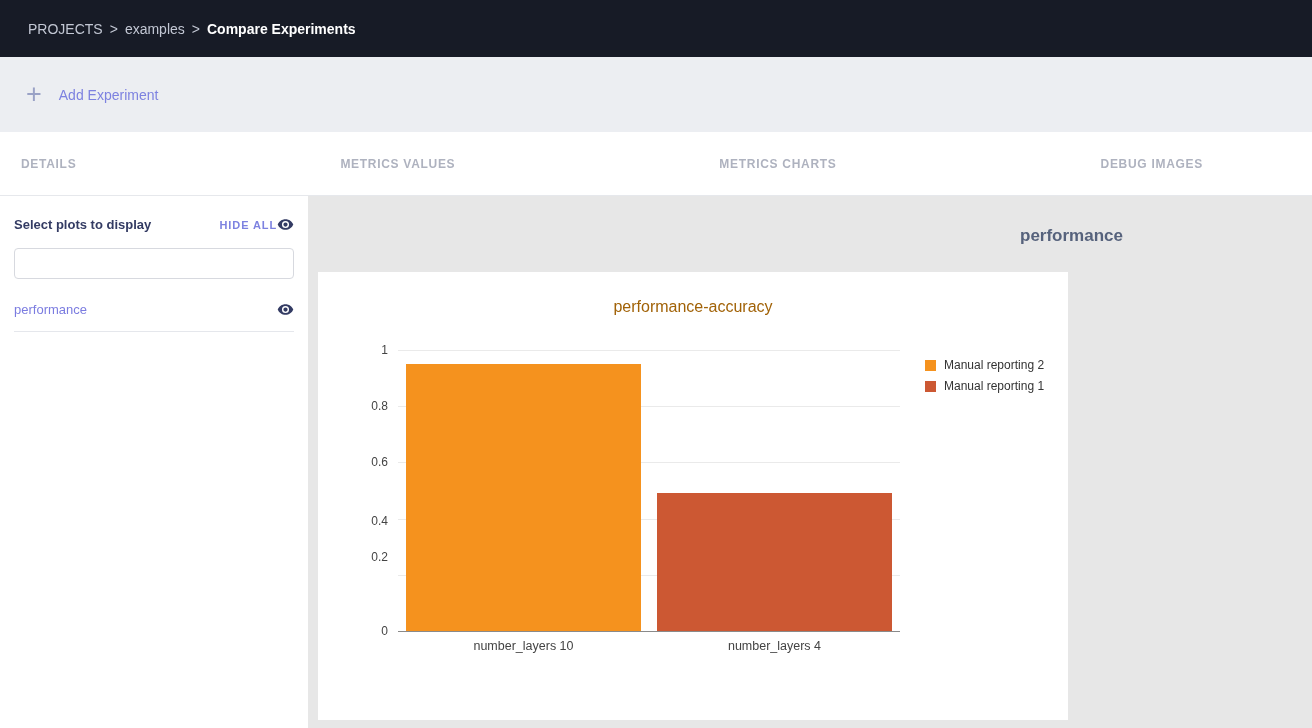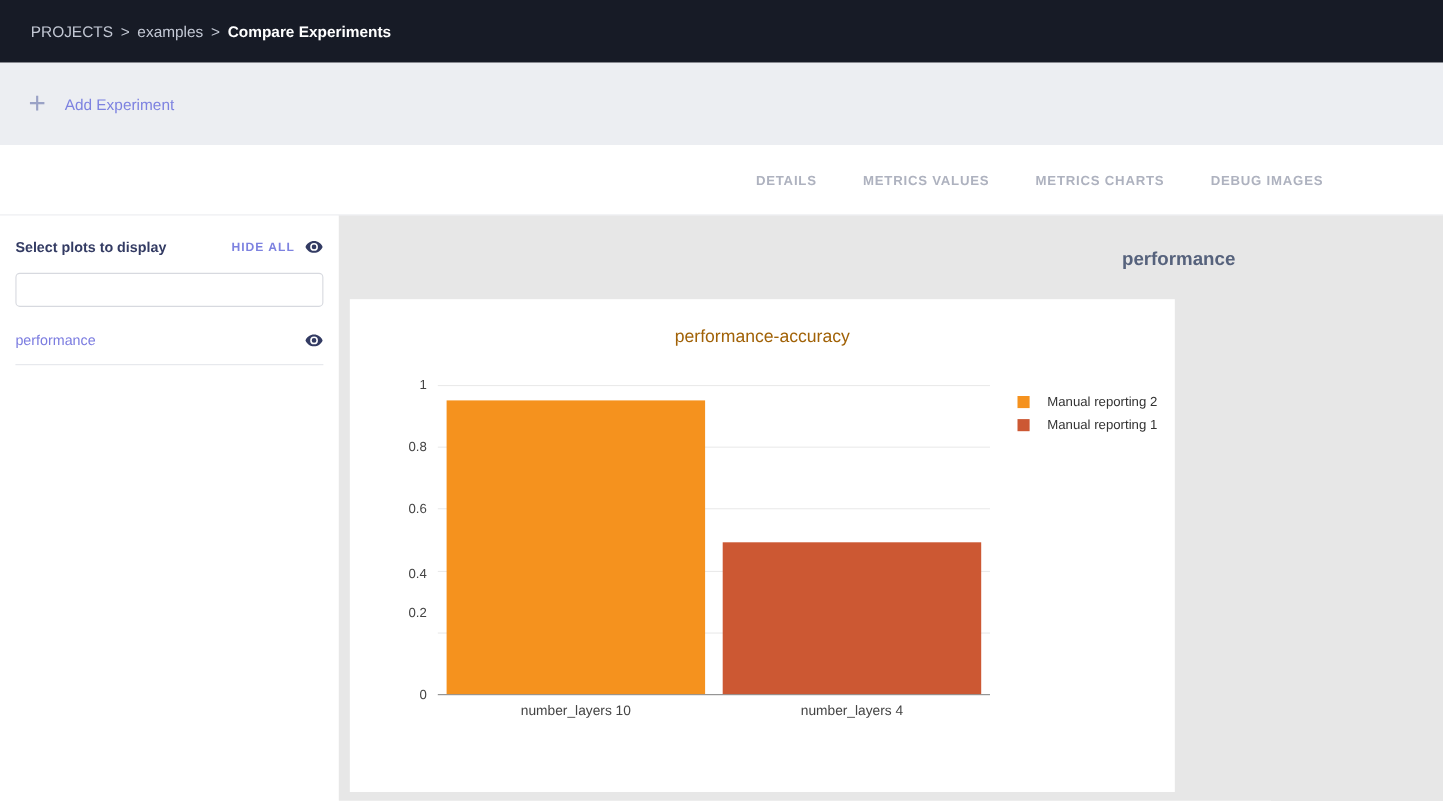--- a/index.html
+++ b/index.html
@@ -16,35 +16,35 @@
   
   .add-bar { height:75px; background:#eceef2; display:flex; align-items:center;
     padding:0 26px; }
   .add-btn { display:flex; align-items:center; cursor:pointer; }
   .plus-icon { color:#9aa2c6; font-size:27px; font-weight:300; line-height:1;
     margin-right:17px; }
   .add-label { color:#7d82e0; font-size:14px; }
 
   
   .tab-bar { height:64px; background:#ffffff; display:flex;
-    justify-content:flex-end; padding-right:88px; border-bottom:1px solid #e6e8ec; }
+    justify-content:space-between; padding-right:88px; border-bottom:1px solid #e6e8ec; }
   .tab { position:relative; display:flex; align-items:center; padding:0 21px;
     font-size:12px; font-weight:700; letter-spacing:.7px; color:#aeb2bf;
     cursor:pointer; white-space:nowrap; }
   .tab.active { color:#4a6de8; }
   .tab.active::before { content:""; position:absolute; top:0; left:0; right:0;
     height:4px; background:#4a6de8; }
 
   
   .main { display:flex; height:676px; }
 
   .sidebar { width:308px; background:#fff; padding:20px 14px; flex:none; }
   .sidebar-header { display:flex; align-items:center; }
   .sidebar-title { flex:1; font-size:13px; font-weight:700; color:#333b63; }
-  .hide-all { display:flex; align-items:center; gap:9px; cursor:pointer; }
+  .hide-all { display:flex; align-items:center; cursor:pointer; }
   .hide-all-label { color:#7d82e0; font-size:11px; font-weight:700;
     letter-spacing:.9px; }
   .eye-icon { width:17px; height:17px; fill:#333b63; display:block; }
   .filter-input { margin-top:15px; width:100%; height:31px;
     border:1px solid #d7d9df; border-radius:4px; padding:0 10px; font-size:13px;
     outline:none; background:#fff; }
   .plot-item { margin-top:22px; display:flex; align-items:center;
     padding-bottom:13px; border-bottom:1px solid #e5e7ec; cursor:pointer; }
   .plot-item-label { flex:1; color:#7b7ce0; font-size:13px; }
 
@@ -59,21 +59,21 @@
     color:#a16207; }
   .plot-area { position:absolute; left:80px; top:78px; width:502px; height:281px; }
   .gridline { position:absolute; left:0; right:0; height:1px; background:#eaeaea; }
   .gridline.zero { background:#8a8a8a; }
   .ytick { position:absolute; left:-56px; width:46px; text-align:right;
     transform:translateY(-50%); font-size:12px; color:#444; }
   .xtick { position:absolute; top:289px; transform:translateX(-50%);
     font-size:12.5px; color:#444; white-space:nowrap; }
   .bar { position:absolute; bottom:0; }
   .legend { position:absolute; left:607px; top:86px; }
-  .legend-row { display:flex; align-items:center; gap:16px; margin-bottom:7px;
+  .legend-row { display:flex; align-items:center; gap:8px; margin-bottom:7px;
     cursor:pointer; }
   .swatch { width:11px; height:11px; flex:none; display:inline-block; }
   .legend-label-text { font-size:12px; color:#333; }
 </style>
 </head>
 <body>
 
 <div class="navbar">
   <span class="crumb-link">PROJECTS</span>
   <span class="crumb-sep">&gt;</span>

